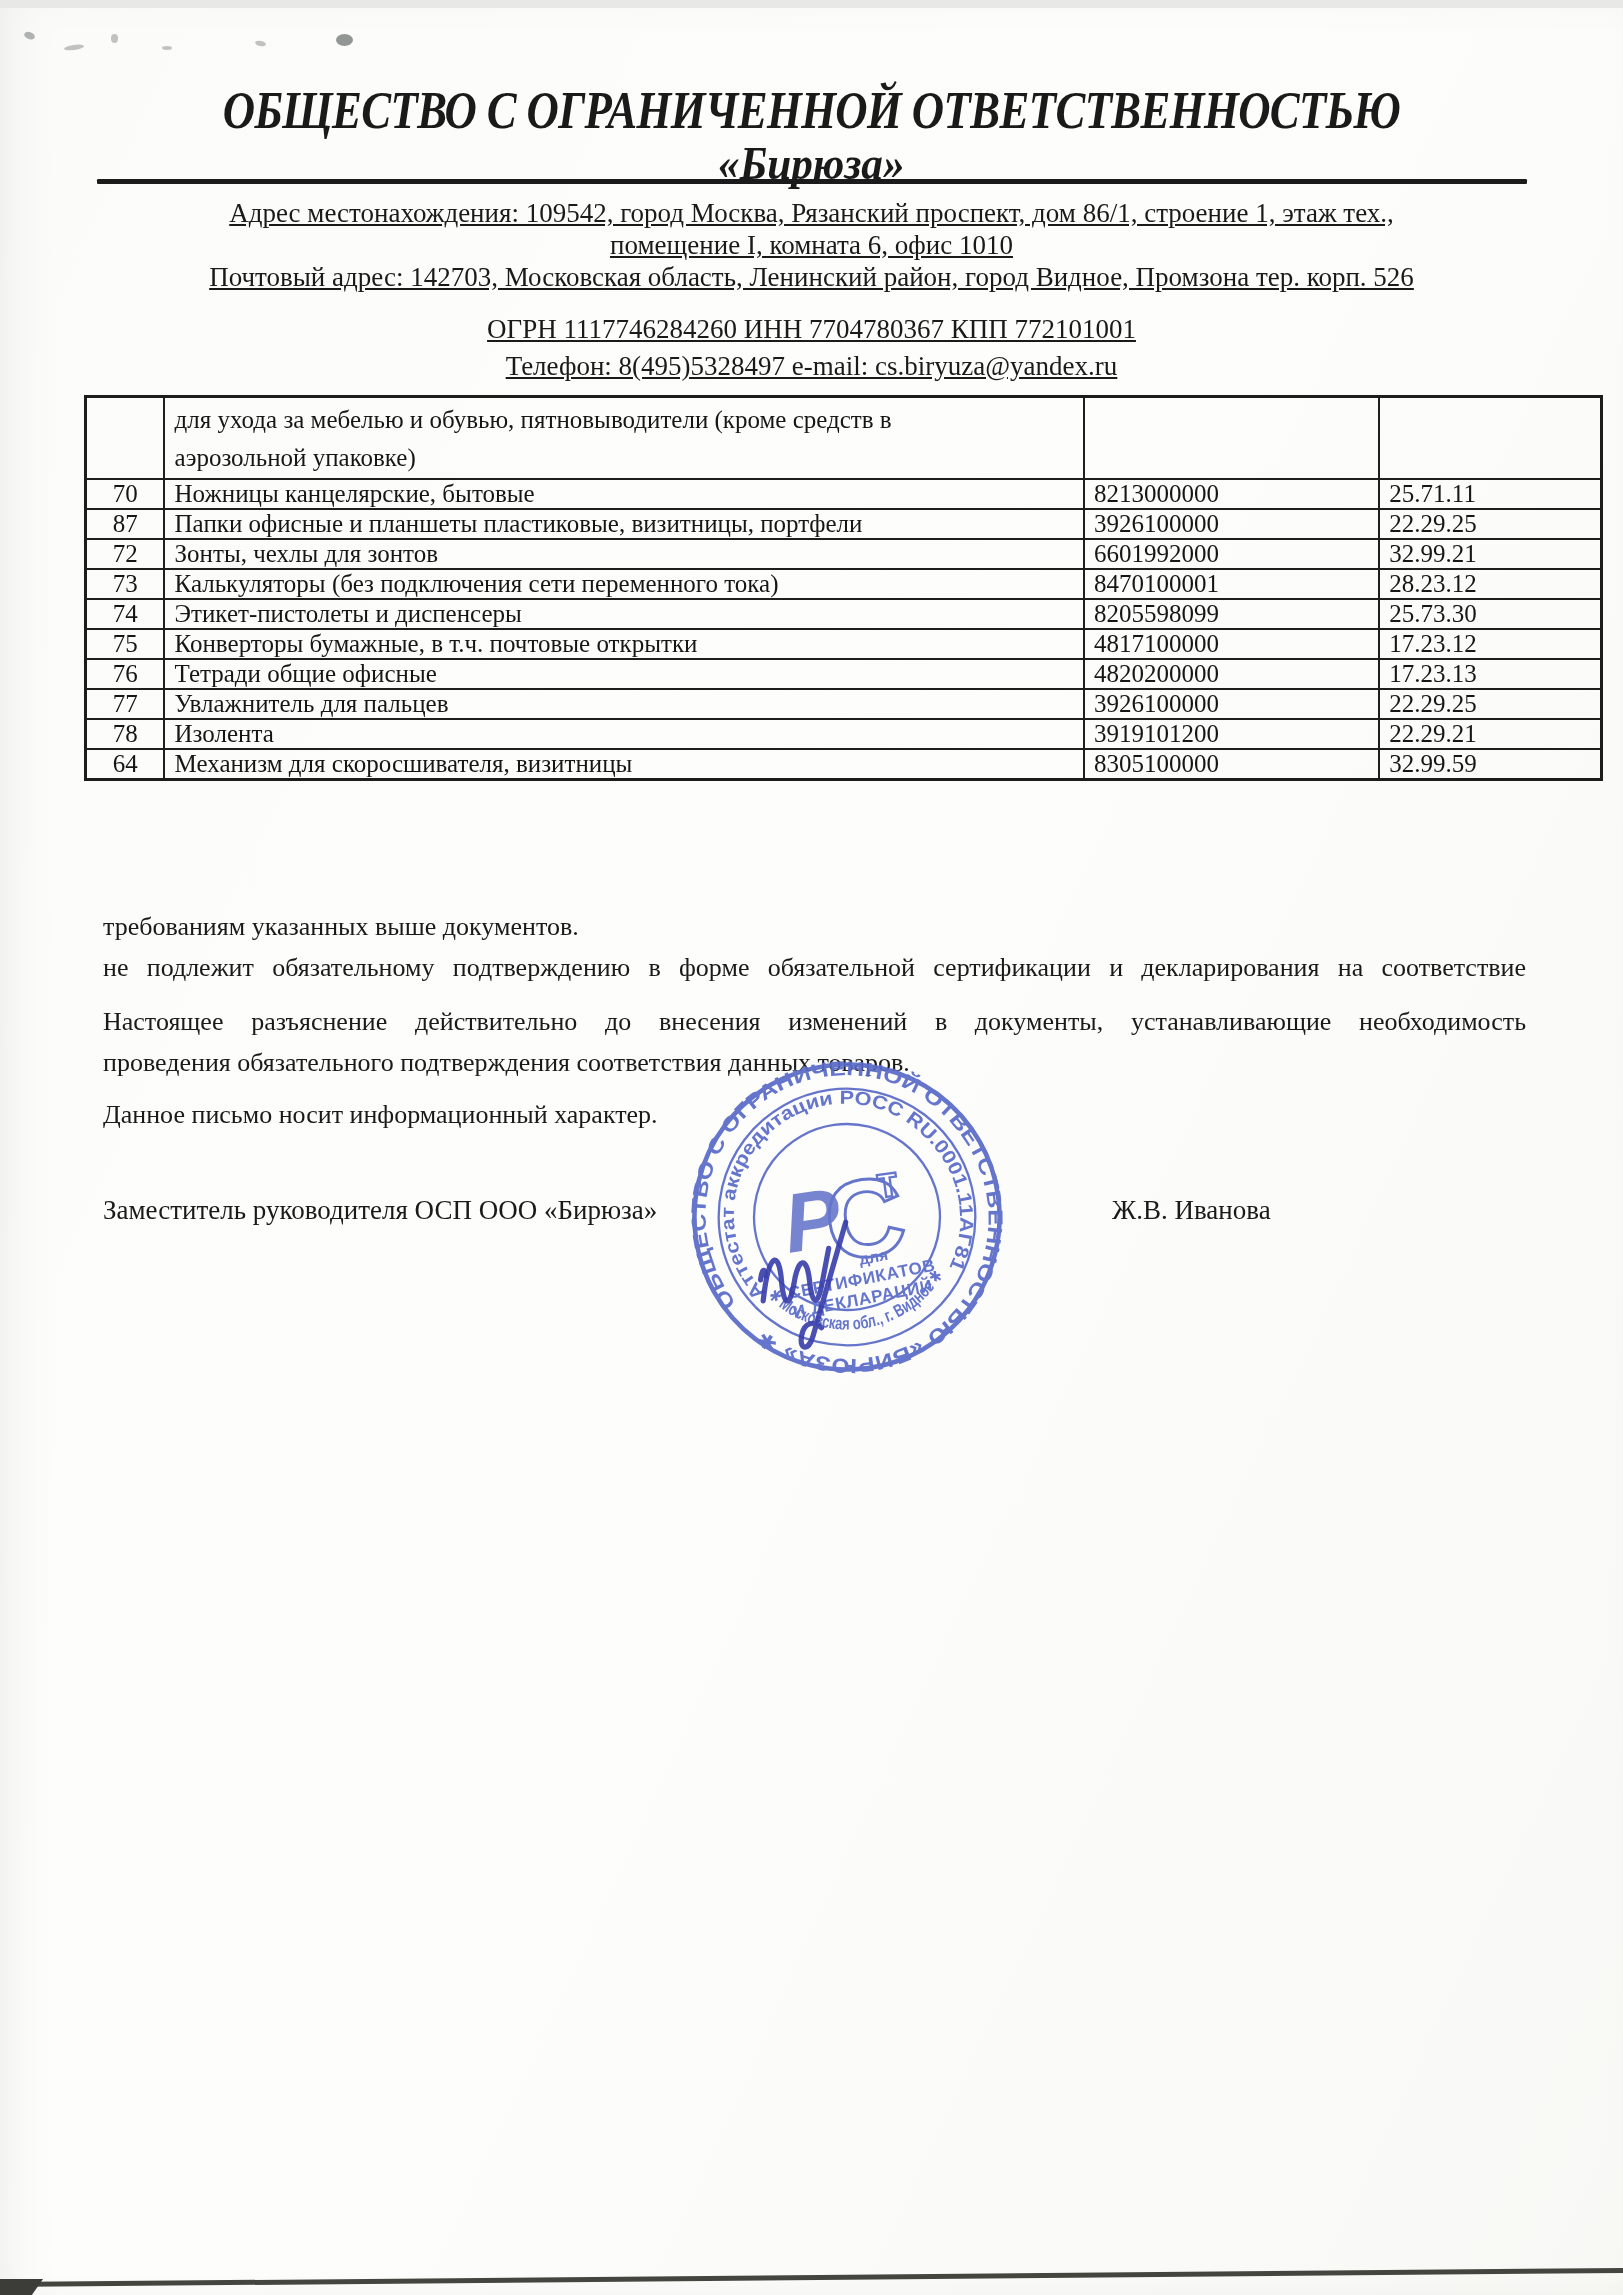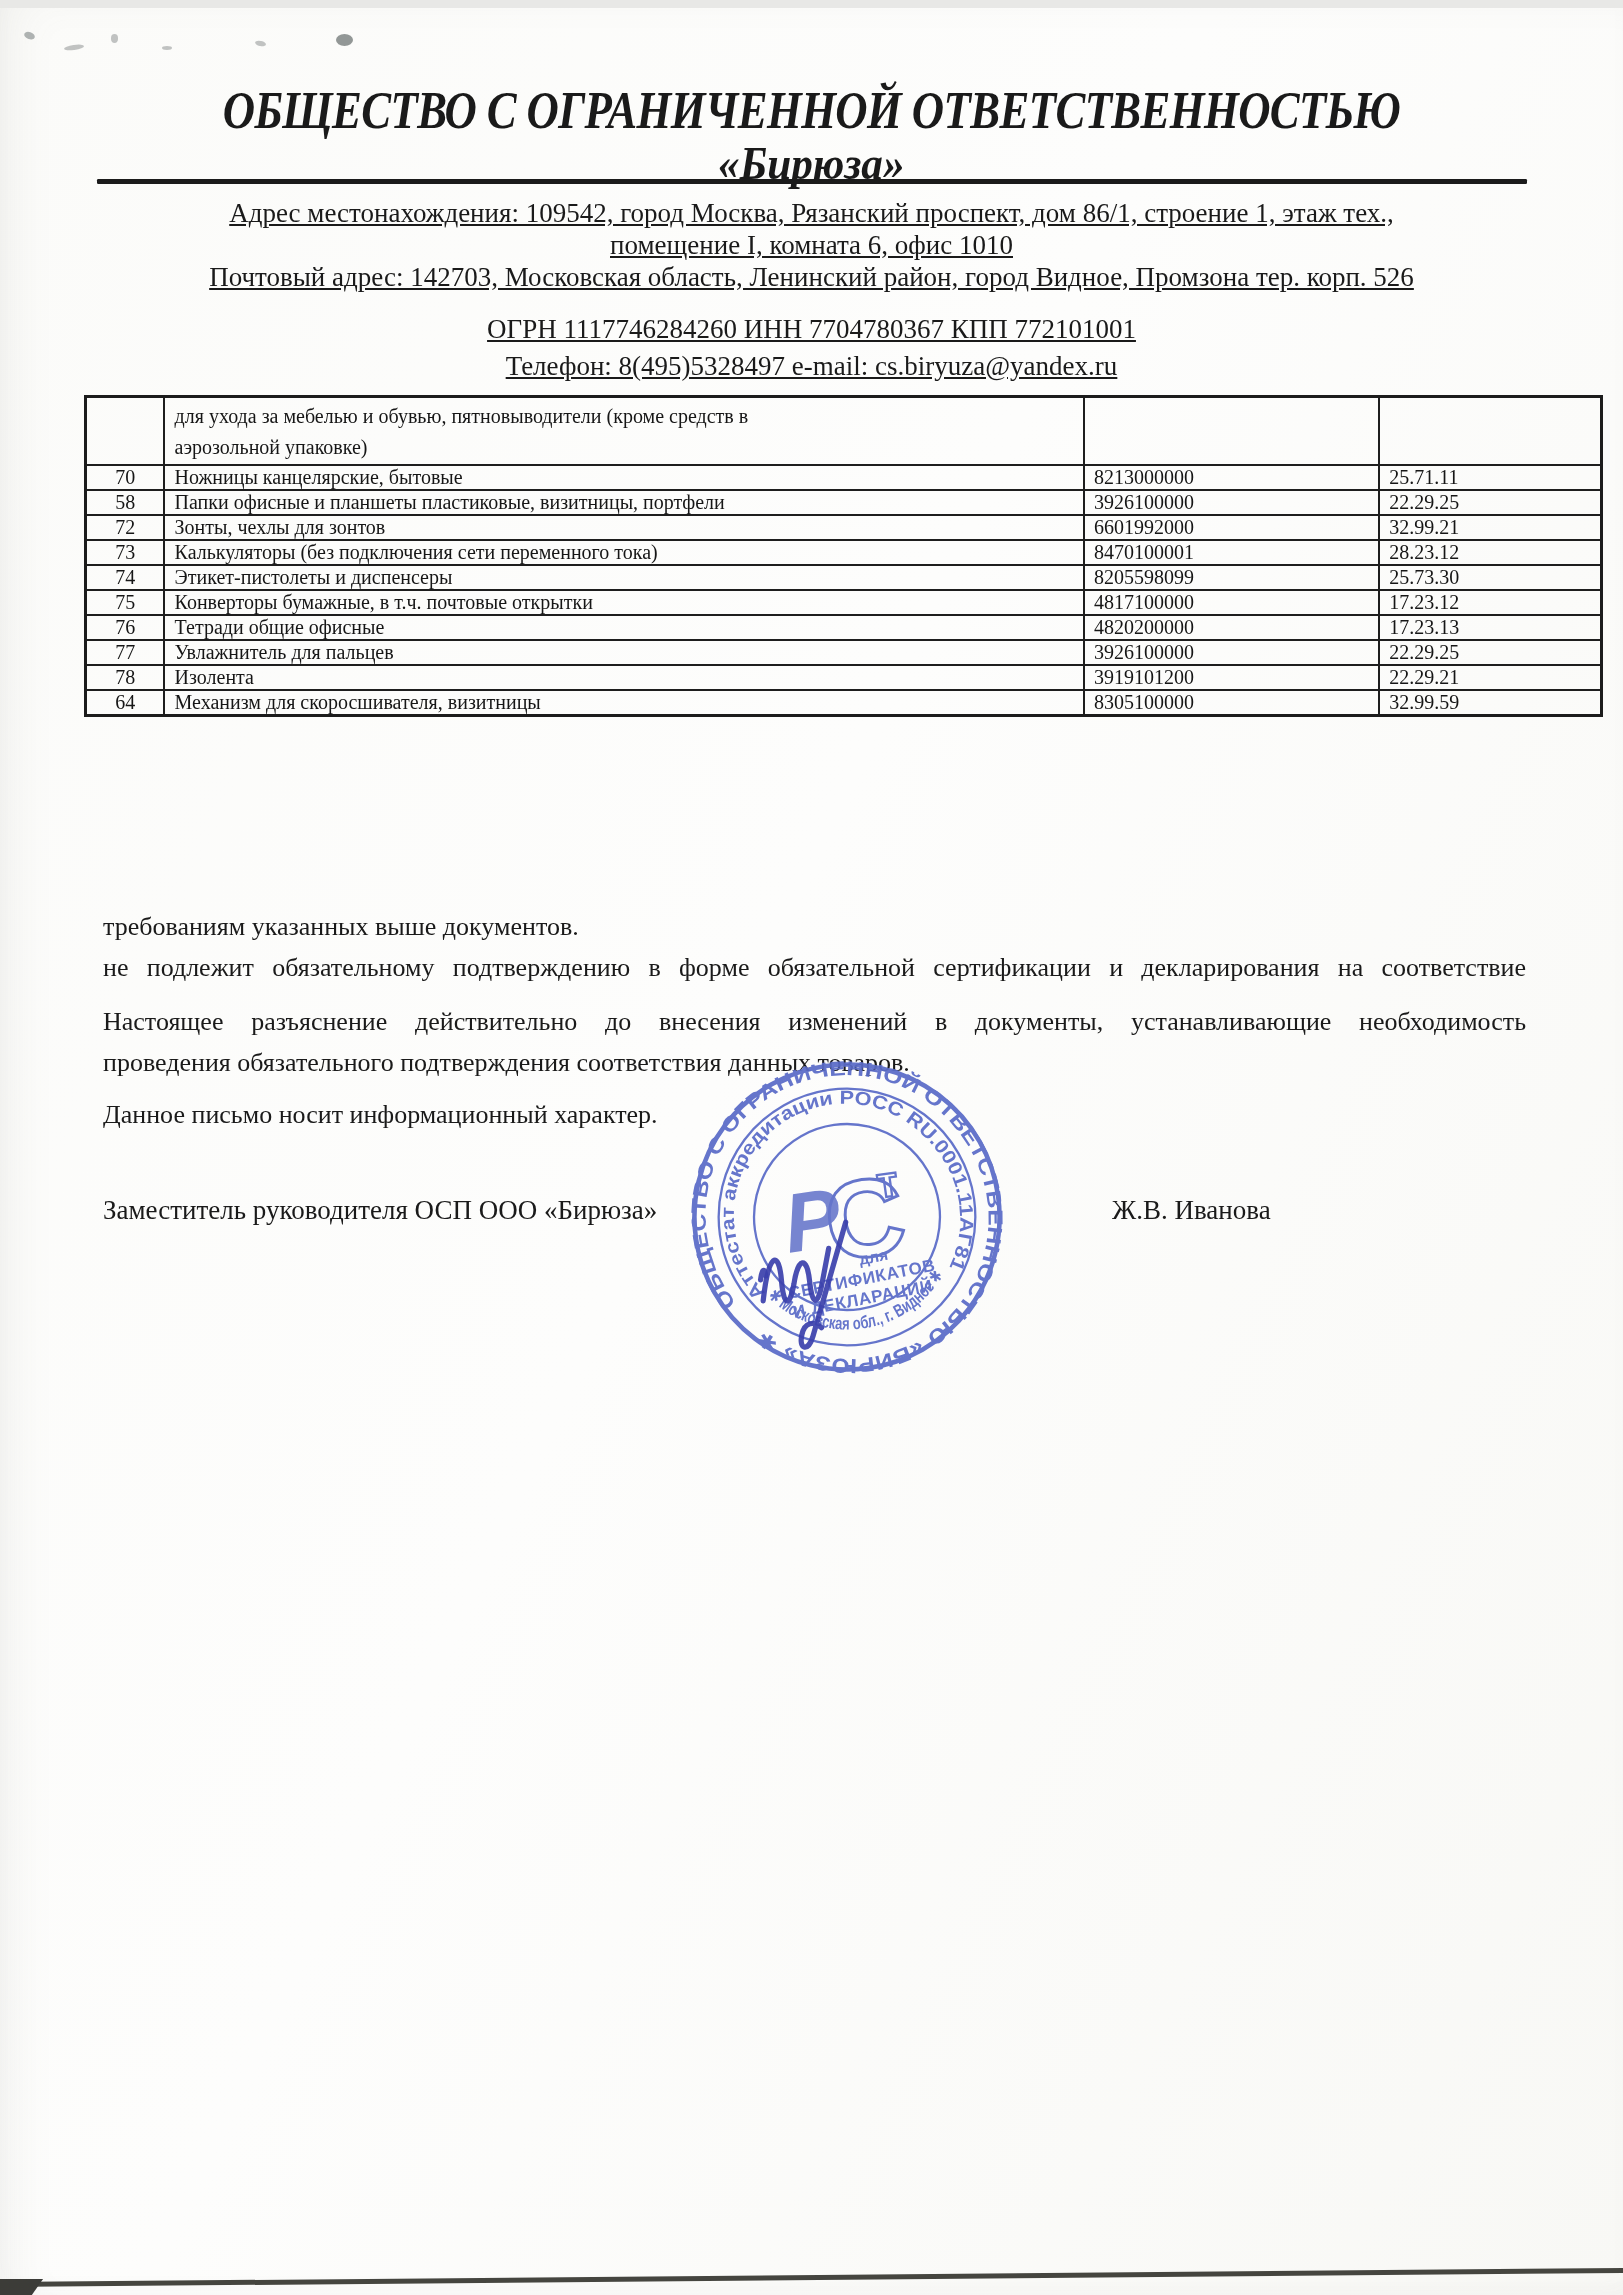--- a/index.html
+++ b/index.html
@@ -19,21 +19,21 @@
   .org-name{position:absolute;top:128px;left:0;width:100%;text-align:center;white-space:nowrap;}
   .org-name .t{display:inline-block;transform:scaleX(.92);font-style:italic;font-weight:bold;font-size:47px;}
   .head-rule{position:absolute;top:171px;left:97px;width:1430px;height:5.2px;background:#1b1b1b;border-radius:1.3px;}
   .cline{position:absolute;left:0;width:100%;text-align:center;font-size:27px;white-space:nowrap;text-decoration:underline;}
   .addr1{top:190px;} .addr2{top:222px;} .addr3{top:254px;}
   .ogrn{top:306px;} .phone{top:343px;}
   
   table.goods{
     position:absolute;left:84px;top:387px;
     width:1433px;border-collapse:collapse;table-layout:fixed;
-    font-size:20px;color:#161616;
+    font-size:25px;color:#161616;
   }
   table.goods{border:3.9px solid #1c1c1c;}
   table.goods td{border:2px solid #1e1e1e;border-top-width:2.6px;border-bottom-width:2.6px;vertical-align:middle;padding:0 9.2px;overflow:hidden;}
   td.c-num{width:58px;text-align:center;padding:0;}
   td.c-desc{width:899px;padding-left:13px;}
   td.c-code{width:275px;padding-left:34px;}
   td.c-okpd{width:201px;padding-left:25px;}
   tr.r-first{height:68px;}
   tr.r-std{height:20px;}
   tr.r-first td.c-desc{line-height:1.55;padding-top:2.6px;vertical-align:top;}
@@ -103,21 +103,21 @@
         <td class="c-code"></td>
         <td class="c-okpd"></td>
       </tr>
       <tr class="r-std">
         <td class="c-num">70</td>
         <td class="c-desc">Ножницы канцелярские, бытовые</td>
         <td class="c-code">8213000000</td>
         <td class="c-okpd">25.71.11</td>
       </tr>
       <tr class="r-std">
-        <td class="c-num">58</td>
+        <td class="c-num">87</td>
         <td class="c-desc">Папки офисные и планшеты пластиковые, визитницы, портфели</td>
         <td class="c-code">3926100000</td>
         <td class="c-okpd">22.29.25</td>
       </tr>
       <tr class="r-std">
         <td class="c-num">72</td>
         <td class="c-desc">Зонты, чехлы для зонтов</td>
         <td class="c-code">6601992000</td>
         <td class="c-okpd">32.99.21</td>
       </tr>

